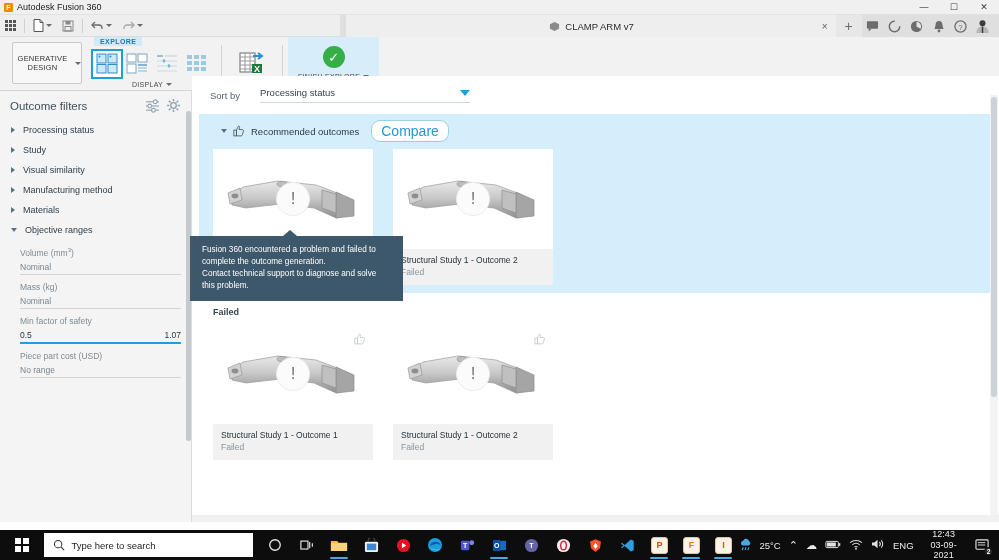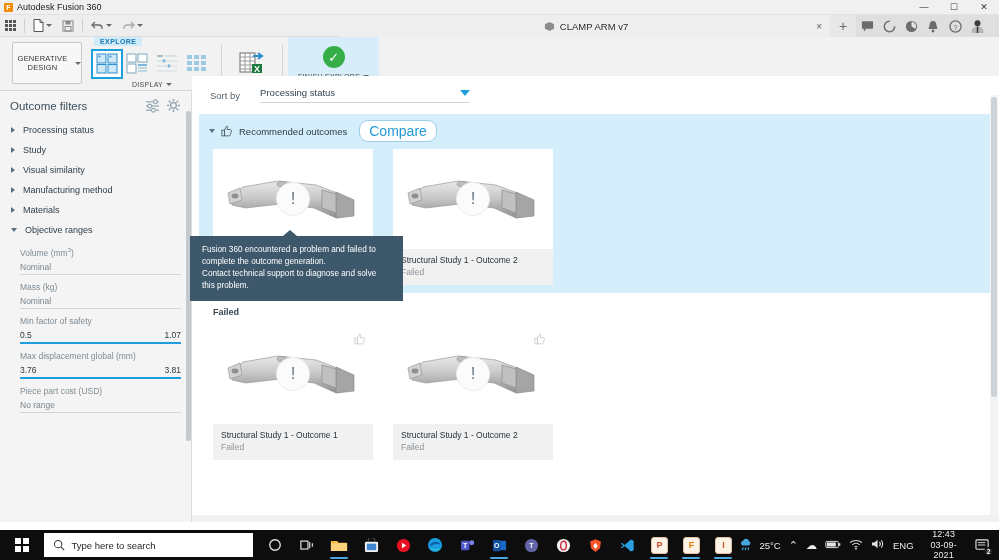--- a/index.html
+++ b/index.html
@@ -45,21 +45,21 @@
   }
   .grid9 {
     display: grid; grid-template-columns: repeat(3, 3px);
     grid-template-rows: repeat(3, 3px); gap: 1px;
   }
   .grid9 i { background: #555; display: block; width: 3px; height: 3px; }
 
   
   .doctabs {
     position: absolute; top: 15px; left: 340px; width: 659px; height: 22px;
-    background: #dfdfdf; display: flex; align-items: flex-end;
+    background: #dfdfdf; display: flex; align-items: flex-end; justify-content: center;
   }
   .doctab {
     height: 22px; background: #eeeeee; display: flex; align-items: center;
     gap: 5px; padding: 0 10px 0 12px; min-width: 490px;
     justify-content: center; position: relative;
   }
   .doctab-label { font-size: 9.5px; color: #2b2b2b; }
   .doctab-close {
     position: absolute; right: 8px; font-size: 10px; color: #5c5c5c;
   }
@@ -171,21 +171,21 @@
   .sort-value { font-size: 9.5px; color: #33424d; flex: 1; }
   .sort-caret {
     width: 0; height: 0; border-left: 5px solid transparent;
     border-right: 5px solid transparent; border-top: 6px solid #1e9fdc;
   }
   .rec-band {
     background: #d5eefb; margin: 0 7px 0 7px; padding: 6px 0 8px 0;
     position: relative;
   }
   .rec-head {
-    display: flex; align-items: center; gap: 6px; padding: 0 0 7px 10px;
+    display: flex; align-items: center; gap: 6px; padding: 0 0 7px 10px; margin-left: 12px;
   }
   .rec-title { font-size: 9.5px; color: #2b3a45; }
   .compare-btn {
     border: 1px solid #9dcfe8; background: #fff; border-radius: 9px;
     font-size: 14px; color: #2398d4; padding: 2px 9px; margin-left: 6px;
   }
   .cardrow { display: flex; gap: 20px; padding-left: 14px; }
   .card {
     width: 160px; background: #f1f1f1; position: relative;
   }
@@ -570,28 +570,20 @@
       <div class="range-block">
         <div class="range-label">Mass (kg)</div>
         <div class="range-nominal">Nominal</div>
         <div class="range-line flat"></div>
       </div>
       <div class="range-block">
         <div class="range-label">Min factor of safety</div>
         <div class="range-vals">
           <span>0.5</span>
           <span>1.07</span>
-        </div>
-        <div class="range-line"></div>
-      </div>
-      <div class="range-block">
-        <div class="range-label">Max displacement global (mm)</div>
-        <div class="range-vals">
-          <span>3.76</span>
-          <span>3.81</span>
         </div>
         <div class="range-line"></div>
       </div>
       <div class="range-block">
         <div class="range-label">Piece part cost (USD)</div>
         <div class="range-nominal">No range</div>
         <div class="range-line flat"></div>
       </div>
     </div>
   </div>

